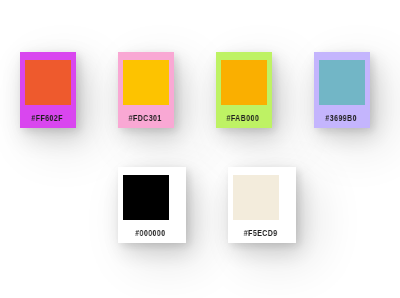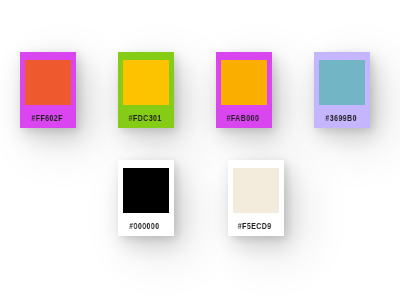--- a/index.html
+++ b/index.html
@@ -43,42 +43,42 @@
     transform-origin:center;
     will-change:transform;
   }
 
   
   .col-1 { left:19.9px; }
   .col-2 { left:118px; }
   .col-3 { left:216.1px; }
   .col-4 { left:314.2px; }
   .row-1 { top:52px; }
-  .row-2 { top:160px; }
+  .row-2 { top:167px;padding-left:12px; }
 </style>
 </head>
 <body style="background: rgb(255, 255, 255);">
 
 <div class="board" style="background: rgb(255, 255, 255);">
 
   <div class="swatch-card row-1 col-1" style="background: #d946ef;">
     <div class="swatch-chip" style="background: rgb(238, 90, 45);"></div>
     <div class="swatch-caption" style="color: rgb(31, 31, 31);">
       <span>#FF602F</span>
     </div>
   </div>
 
-  <div class="swatch-card row-1 col-2" style="background: #84cc16;">
+  <div class="swatch-card row-1 col-2" style="background: #f9a8d4;">
     <div class="swatch-chip" style="background: rgb(253, 195, 0);"></div>
     <div class="swatch-caption" style="color: rgb(31, 31, 31);">
       <span>#FDC301</span>
     </div>
   </div>
 
-  <div class="swatch-card row-1 col-3" style="background: #d946ef;">
+  <div class="swatch-card row-1 col-3" style="background: #bef264;">
     <div class="swatch-chip" style="background: rgb(250, 175, 0);"></div>
     <div class="swatch-caption" style="color: rgb(31, 31, 31);">
       <span>#FAB000</span>
     </div>
   </div>
 
   <div class="swatch-card row-1 col-4" style="background: #c4b5fd;">
     <div class="swatch-chip" style="background: rgb(114, 182, 198);"></div>
     <div class="swatch-caption" style="color: rgb(31, 31, 31);">
       <span>#3699B0</span>

